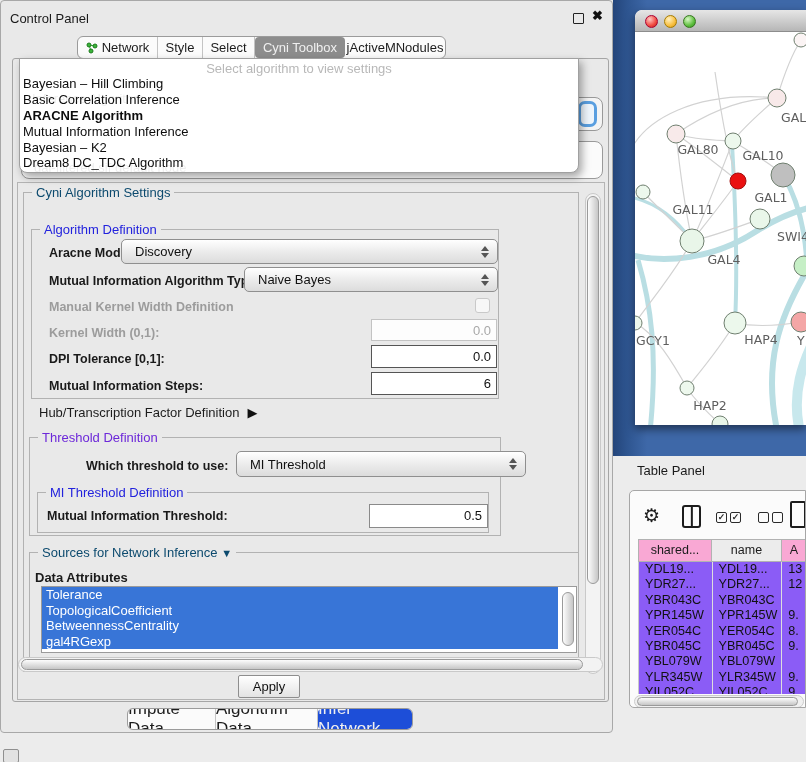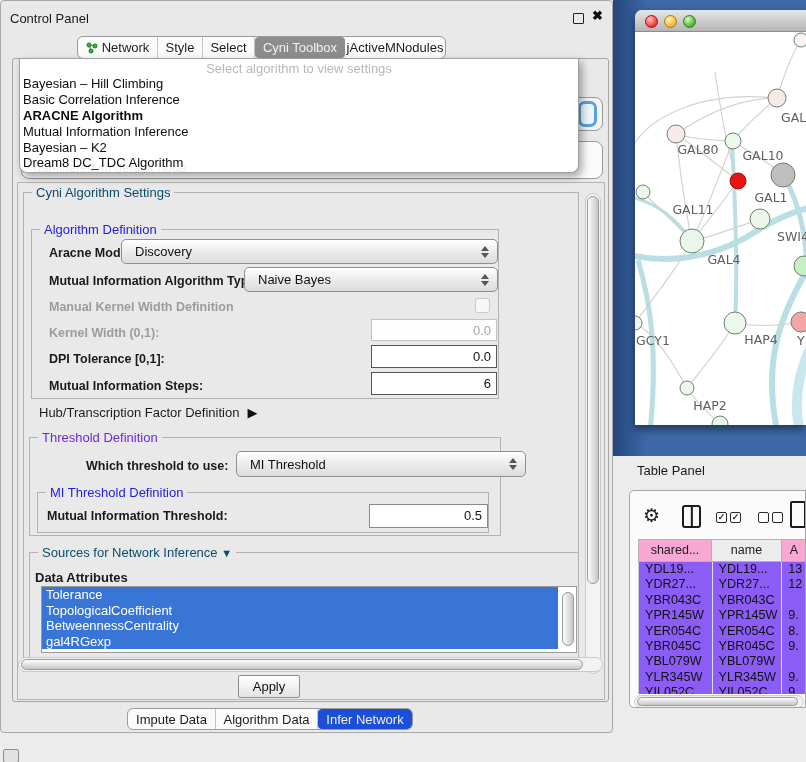--- a/index.html
+++ b/index.html
@@ -98,21 +98,21 @@
   .main-vscroll .thumb { position:absolute; left:1px; top:2px; width:12px; height:388px; border:1px solid #9a9a9a; border-radius:6px; background:linear-gradient(90deg,#fdfdfd,#c6c6c6); }
   .hscroll { position:absolute; left:17px; top:656px; width:585px; height:15px; background:#f3f3f3; border:1px solid #c9c9c9; border-radius:8px; }
   .hscroll .thumb { position:absolute; left:2px; top:1px; width:562px; height:11px; border:1px solid #9a9a9a; border-radius:6px; background:linear-gradient(#fdfdfd,#c6c6c6); }
 
   .apply-btn { position:absolute; left:237px; top:674px; width:62px; height:23px; border:1px solid #8e8e8e; border-radius:2px;
     background:linear-gradient(#ffffff,#e3e3e3); font-size:13px; color:#111; text-align:center; line-height:21px; }
 
   
   .btabbar { position:absolute; left:126px; top:707px; height:22px; display:flex;
     background:#fbfbfb; border:1px solid #9b9b9b; border-radius:6px; overflow:hidden; }
-  .btab { font-size:13px; color:#1c1c1c; display:flex; align-items:center; justify-content:center; border-right:1px solid #c4c4c4; }
+  .btab { font-size:17px; color:#1c1c1c; display:flex; align-items:center; justify-content:center; border-right:1px solid #c4c4c4; }
   .btab:last-child { border-right:none; }
   .btab.sel { background:#1d4ed8; color:#f0f0f0; border-radius:4px; }
 
   .corner-icon { position:absolute; left:3px; top:749px; width:16px; height:14px; border:1.6px solid #8f8f8f; border-radius:2px; background:#e2e2e2; }
 
   
   .tp-title { position:absolute; left:637px; top:463px; font-size:13px; color:#1a1a1a; }
   .tpanel { position:absolute; left:629px; top:490px; width:177px; height:218px; background:#fbfbfb;
     border:1px solid #a6a6a6; border-radius:5px 0 0 5px; overflow:hidden; }
   .tp-toolbar { position:absolute; left:0; top:0; width:100%; height:48px; }

